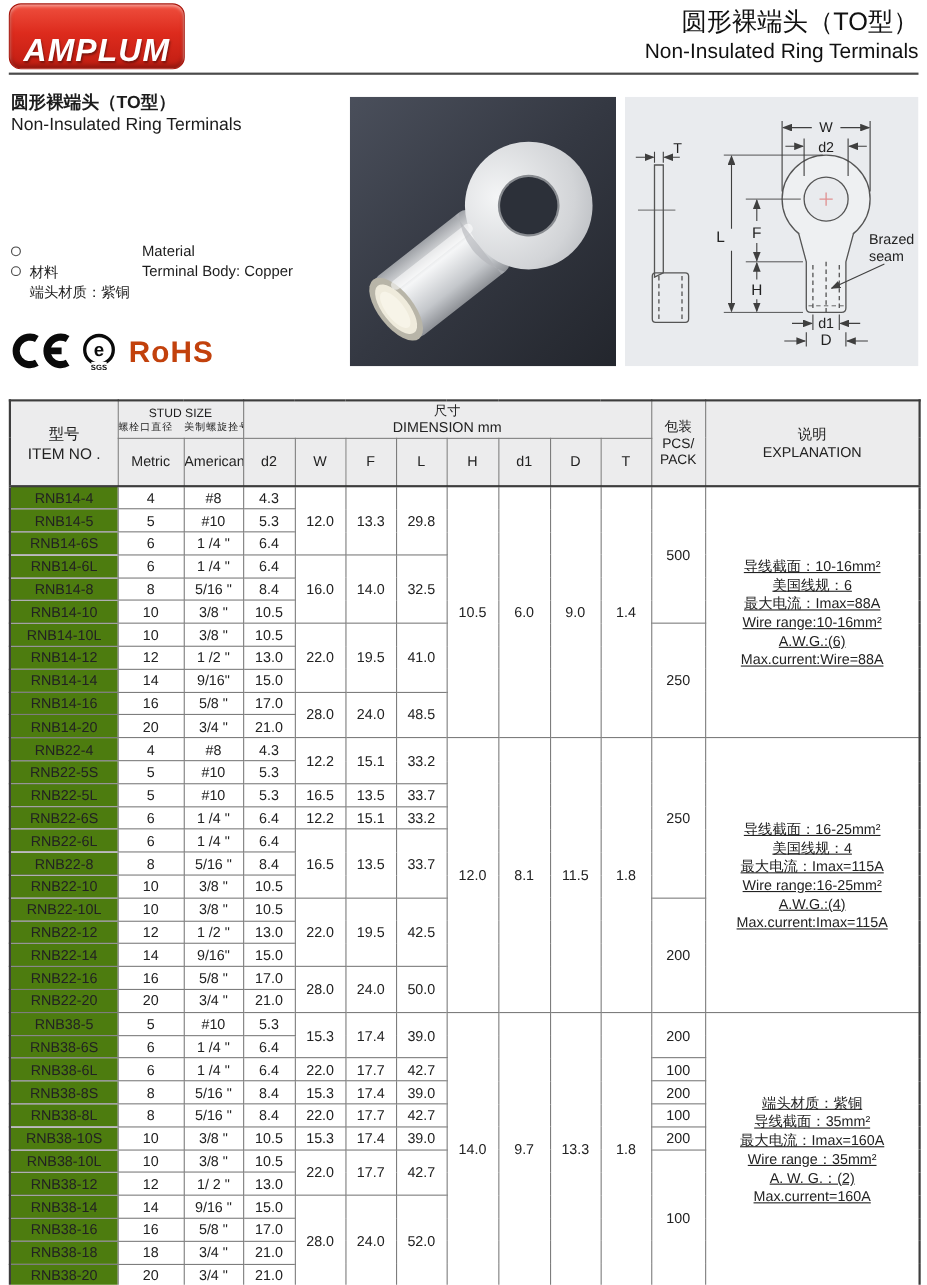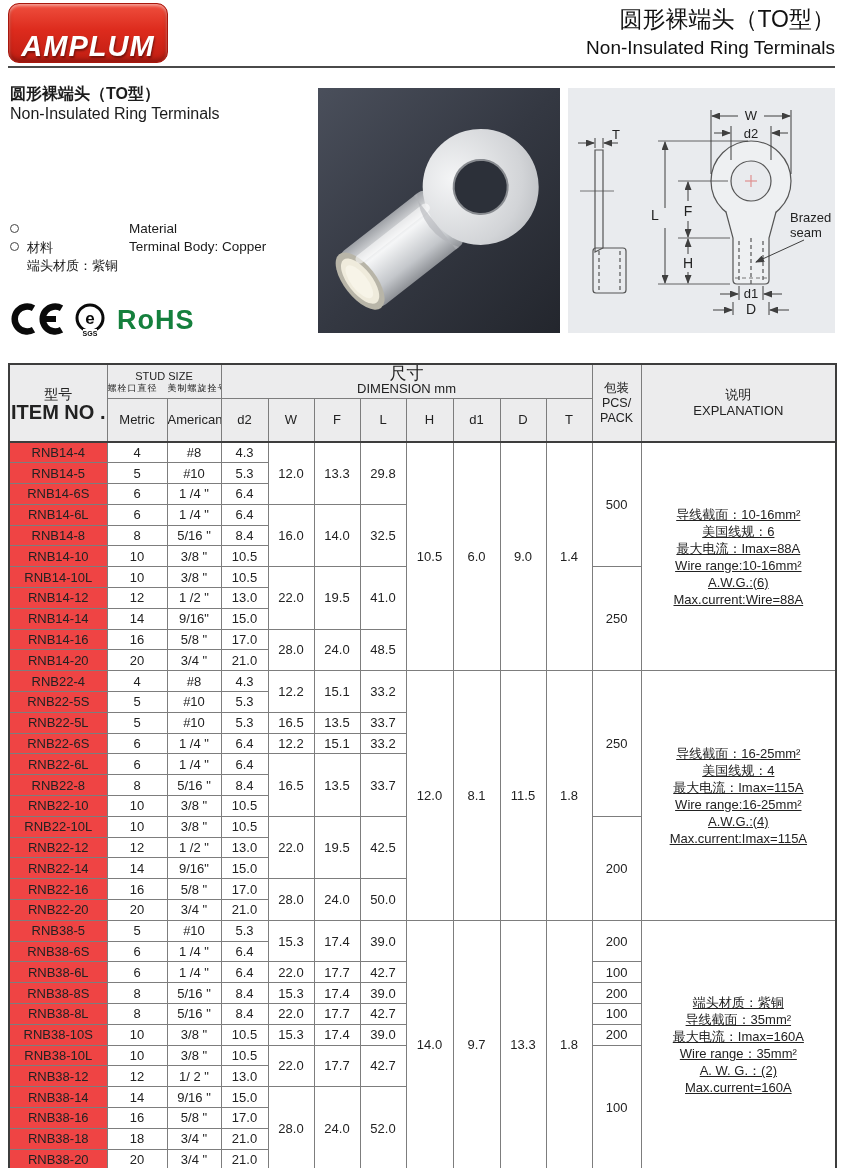--- a/index.html
+++ b/index.html
@@ -29,47 +29,47 @@
   
   #intro-title{position:absolute;left:10px;top:84px;}
   #intro-title .zh{font-size:16px;font-weight:bold;line-height:20px;}
   #intro-title .en{font-size:16px;line-height:20px;}
   #bullets{position:absolute;left:10px;top:219px;width:300px;}
   .bullet-row{display:flex;align-items:center;height:18px;}
   .bullet-dot{width:7px;height:7px;border:1.6px solid #444;border-radius:50%;margin-right:8px;flex:0 0 auto;}
   .bullet-zh{width:102px;font-size:13px;flex:0 0 auto;margin-top:40px;}
   .bullet-en{font-size:13.5px;}
   #certs{position:absolute;left:8px;top:301px;display:flex;align-items:center;}
-  #certs .rohs{font-size:27px;font-weight:900;letter-spacing:1px;margin-left:10px;color:#15803d;}
+  #certs .rohs{font-size:27px;font-weight:900;letter-spacing:1px;margin-left:10px;color:#c2410c;}
   
   #photo-panel{position:absolute;left:318px;top:88px;width:242px;height:245px;}
   #diagram-panel{position:absolute;left:568px;top:88px;width:267px;height:245px;}
   
   #spec-table{
     position:absolute;left:8px;top:363px;width:827px;
     border-collapse:collapse;table-layout:fixed;
     border:2px solid #3d3d3d;
   }
   #spec-table th,#spec-table td{
     border:1px solid #7d7d7d;padding:0;text-align:center;vertical-align:middle;
     font-size:13px;color:#222;overflow:hidden;white-space:nowrap;
   }
   #spec-table thead th{background:#ececed;font-weight:normal;}
   #spec-table thead{border-bottom:2px solid #3d3d3d;}
   .th-item .l1{display:block;font-size:14px;line-height:18px;}
-  .th-item .l2{display:block;font-size:20px;line-height:18px;font-weight:bold;}
+  .th-item .l2{display:block;font-size:14px;line-height:18px;}
   .th-stud .l1{display:block;font-size:11px;line-height:14px;}
   .th-stud .l2{display:block;font-size:9px;line-height:11px;letter-spacing:1px;}
-  .th-dim .l1{display:block;font-size:17px;line-height:15px;}
+  .th-dim .l1{display:block;font-size:12px;line-height:15px;}
   .th-dim .l2{display:block;font-size:13px;line-height:15px;}
   .th-sub{font-size:14px;}
   .th-pack span{display:block;font-size:12.5px;line-height:15px;}
   .th-expl span{display:block;font-size:13px;line-height:16px;}
   #spec-table tbody tr{height:20.8px;}
-  td.item-cell{background:#ef4444;text-align:left;padding-left:12px;font-size:13px;}
+  td.item-cell{background:#4d7c0f;text-align:left;padding-left:12px;font-size:13px;}
   td.num-cell{background:#ffffff;}
   td.expl-cell{background:#ffffff;text-align:left;padding-left:14px;white-space:normal;}
   td.expl-cell .expl-line{font-size:13px;line-height:17px;white-space:nowrap;text-decoration:underline;}
 </style>
 </head>
 <body>
 
 <div id="logo">
   <span class="logo-text">AMPLUM</span>
 </div>

